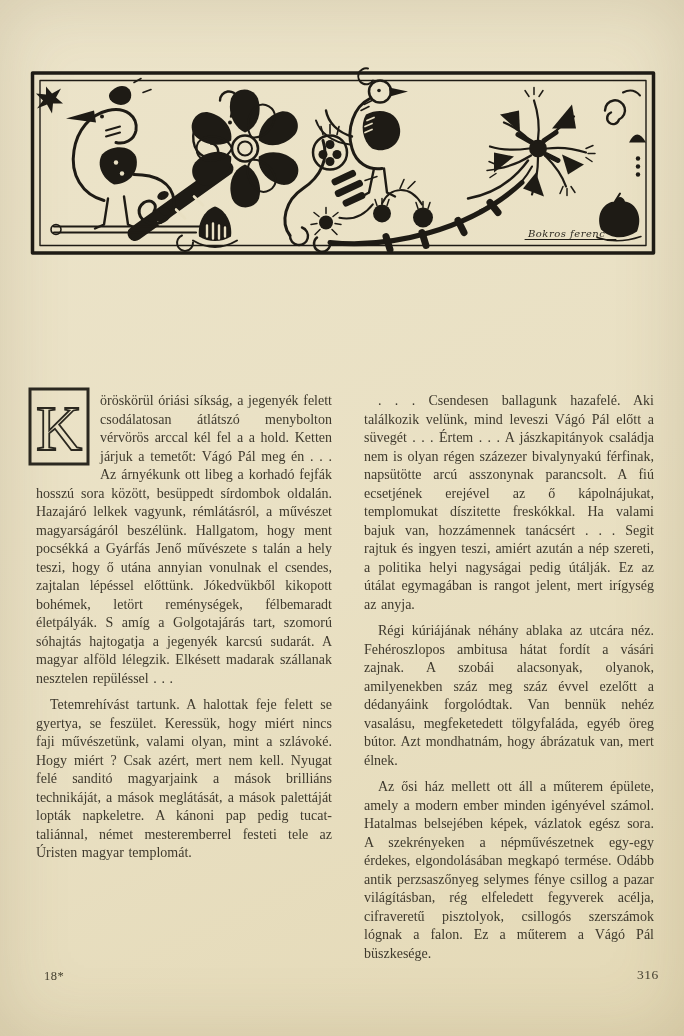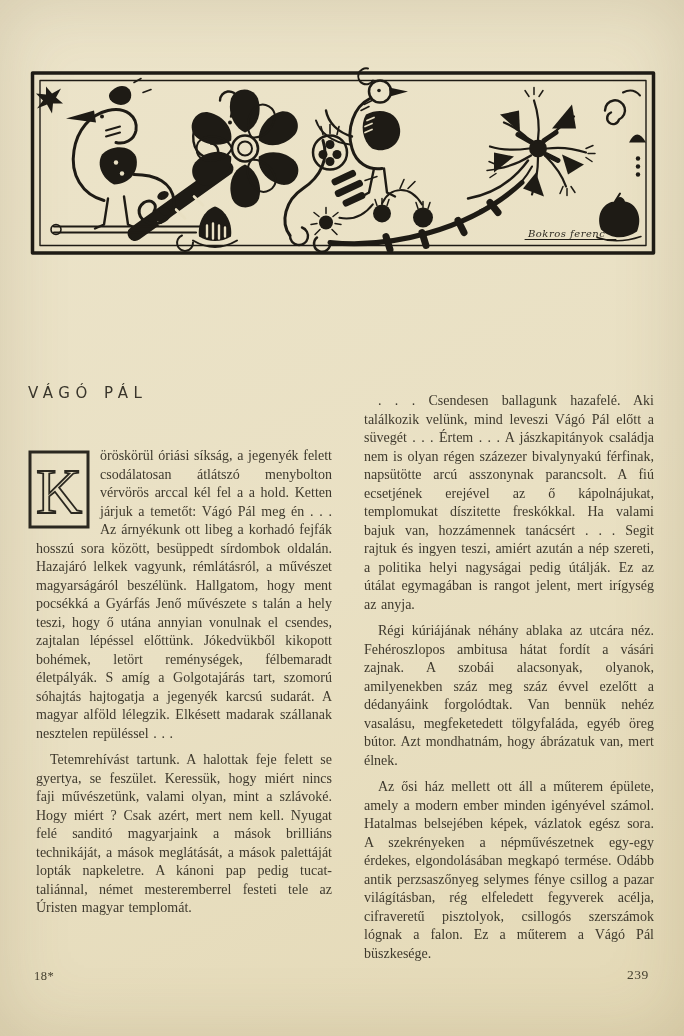--- a/index.html
+++ b/index.html
@@ -32,21 +32,21 @@
     color:#39352b;margin:0 0 44px 0;line-height:19px;
   }
   .col p{margin:8px;}
   .col p.indent{text-indent:14px;}
   .dropcap{
     float:left;width:62px;height:79px;margin:3px 10px 2px 0;
   }
   .dropcap svg{display:block;width:62px;height:79px;}
   
   .folio{
-    position:absolute;font-size:12.5px;color:#45402f;letter-spacing:.5px;
+    position:absolute;font-size:12.5px;color:#45402f;letter-spacing:.5px;margin-left:10px;
   }
   .folio-left{left:34px;top:969px;}
   .folio-right{left:627px;top:967px;font-size:13.5px;}
 </style>
 </head>
 <body>
 
 <div class="page">
 
   <div class="ornament">
@@ -220,36 +220,35 @@
           <text x="498" y="166" font-family="DejaVu Serif, serif" font-style="italic" font-size="10" fill="#2c2920" stroke="none" letter-spacing="0.5">Bokros ferenc</text>
           <path d="M495 169 H586" stroke-width="1"></path>
         </g>
       </g>
     </svg>
   </div>
 
   <div class="columns">
 
     <div class="col col-left">
-      <h1 class="article-title">VÁGÓ PÁL</h1>
 
       <div class="dropcap">
         <svg viewBox="0 0 62 79">
           <rect x="2" y="2" width="58" height="75" fill="none" stroke="#2b2820" stroke-width="3"></rect>
           <text x="31" y="63" text-anchor="middle" font-family="Liberation Serif, DejaVu Serif, serif" font-size="64" fill="none" stroke="#2b2820" stroke-width="1.8">K</text>
         </svg>
       </div>
       <p>öröskörül óriási síkság, a jegenyék felett csodálatosan átlátszó menybolton vérvörös arccal kél fel a a hold. Ketten járjuk a temetőt: Vágó Pál meg én . . . Az árnyékunk ott libeg a korhadó fejfák hosszú sora között, besüppedt sírdombok oldalán. Hazajáró lelkek vagyunk, rémlátásról, a művészet magyarságáról beszélünk. Hallgatom, hogy ment pocsékká a Gyárfás Jenő művészete s talán a hely teszi, hogy ő utána annyian vonulnak el csendes, zajtalan lépéssel előttünk. Jókedvükből kikopott bohémek, letört reménységek, félbemaradt életpályák. S amíg a Golgotajárás tart, szomorú sóhajtás hajtogatja a jegenyék karcsú sudarát. A magyar alföld lélegzik. Elkésett madarak szállanak nesztelen repüléssel . . .</p>
       <p class="indent">Tetemrehívást tartunk. A halottak feje felett se gyertya, se feszület. Keressük, hogy miért nincs faji művészetünk, valami olyan, mint a szlávoké. Hogy miért ? Csak azért, mert nem kell. Nyugat felé sanditó magyarjaink a mások brilliáns technikáját, a mások meglátását, a mások palettáját lopták napkeletre. A kánoni pap pedig tucat-taliánnal, német mesteremberrel festeti tele az Úristen magyar templomát.</p>
     </div>
 
     <div class="col col-right">
       <p class="indent">. . . Csendesen ballagunk hazafelé. Aki találkozik velünk, mind leveszi Vágó Pál előtt a süvegét . . . Értem . . . A jászkapitányok családja nem is olyan régen százezer bivalynyakú férfinak, napsütötte arcú asszonynak parancsolt. A fiú ecsetjének erejével az ő kápolnájukat, templomukat díszitette freskókkal. Ha valami bajuk van, hozzámennek tanácsért . . . Segit rajtuk és ingyen teszi, amiért azután a nép szereti, a politika helyi nagyságai pedig útálják. Ez az útálat egymagában is rangot jelent, mert irígység az anyja.</p>
       <p class="indent">Régi kúriájának néhány ablaka az utcára néz. Fehéroszlopos ambitusa hátat fordít a vásári zajnak. A szobái alacsonyak, olyanok, amilyenekben száz meg száz évvel ezelőtt a dédanyáink forgolódtak. Van bennük nehéz vasalásu, megfeketedett tölgyfaláda, egyéb öreg bútor. Azt mondhatnám, hogy ábrázatuk van, mert élnek.</p>
       <p class="indent">Az ősi ház mellett ott áll a műterem épülete, amely a modern ember minden igényével számol. Hatalmas belsejében képek, vázlatok egész sora. A szekrényeken a népművészetnek egy-egy érdekes, elgondolásában megkapó termése. Odább antik perzsaszőnyeg selymes fénye csillog a pazar világításban, rég elfeledett fegyverek acélja, cifraveretű pisztolyok, csillogós szerszámok lógnak a falon. Ez a műterem a Vágó Pál büszkesége.</p>
     </div>
 
   </div>
 
   <div class="folio folio-left">18*</div>
-  <div class="folio folio-right">239</div>
+  <div class="folio folio-right">316</div>
 
 </div>
 
 </body></html>

